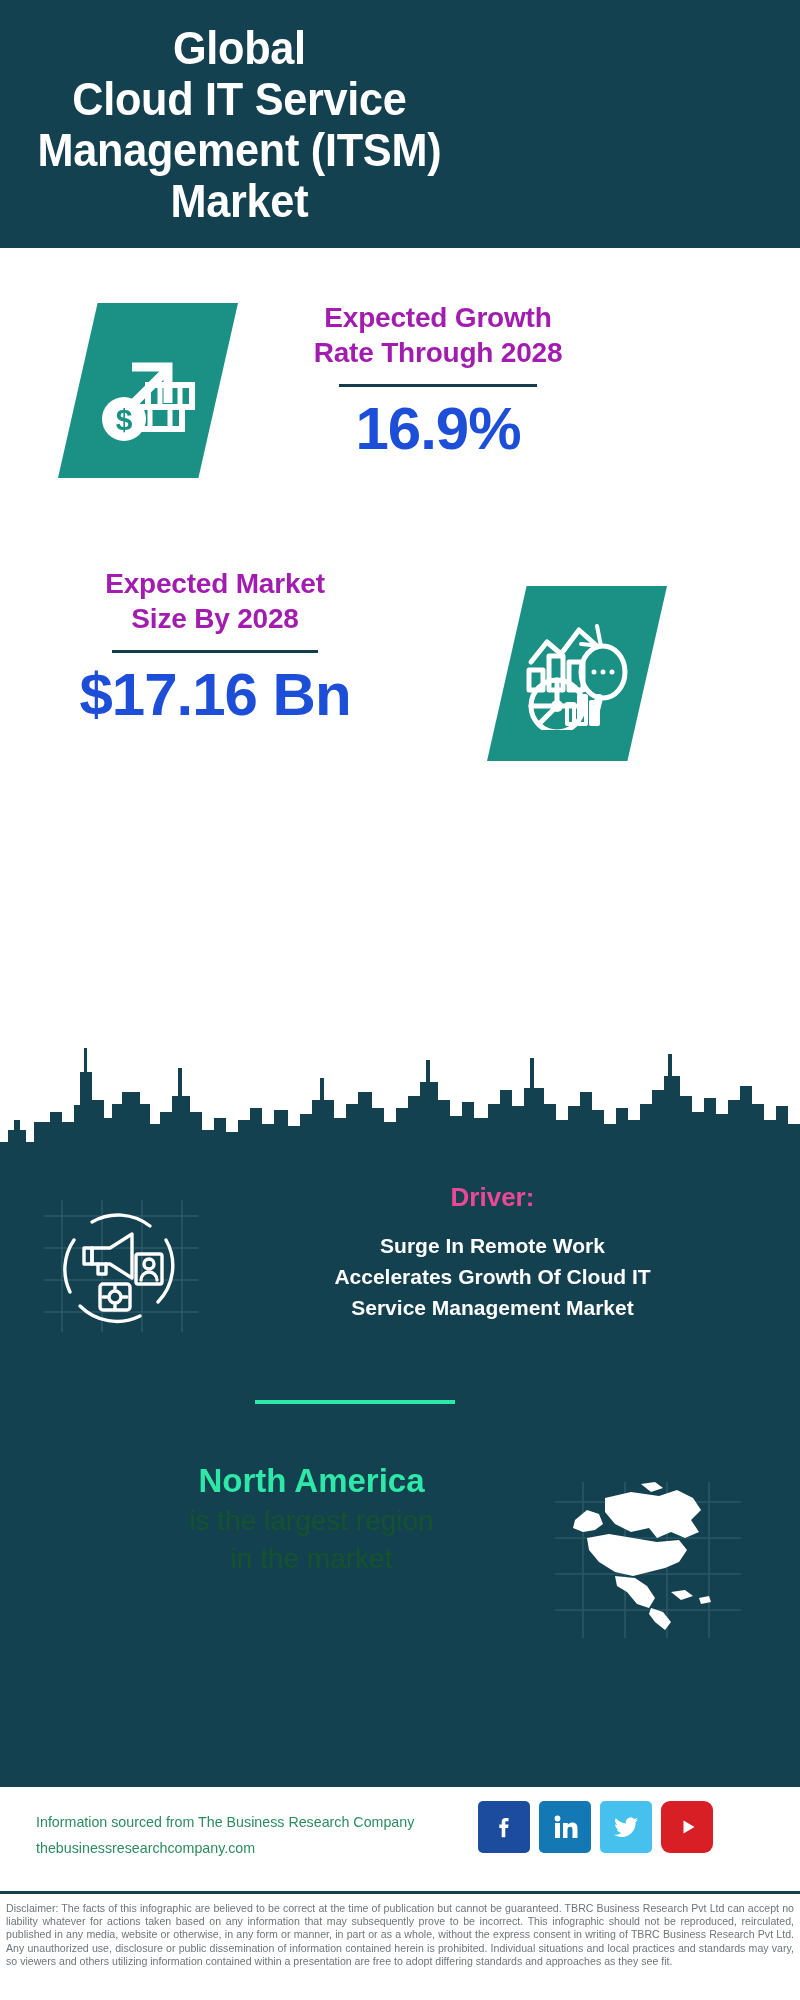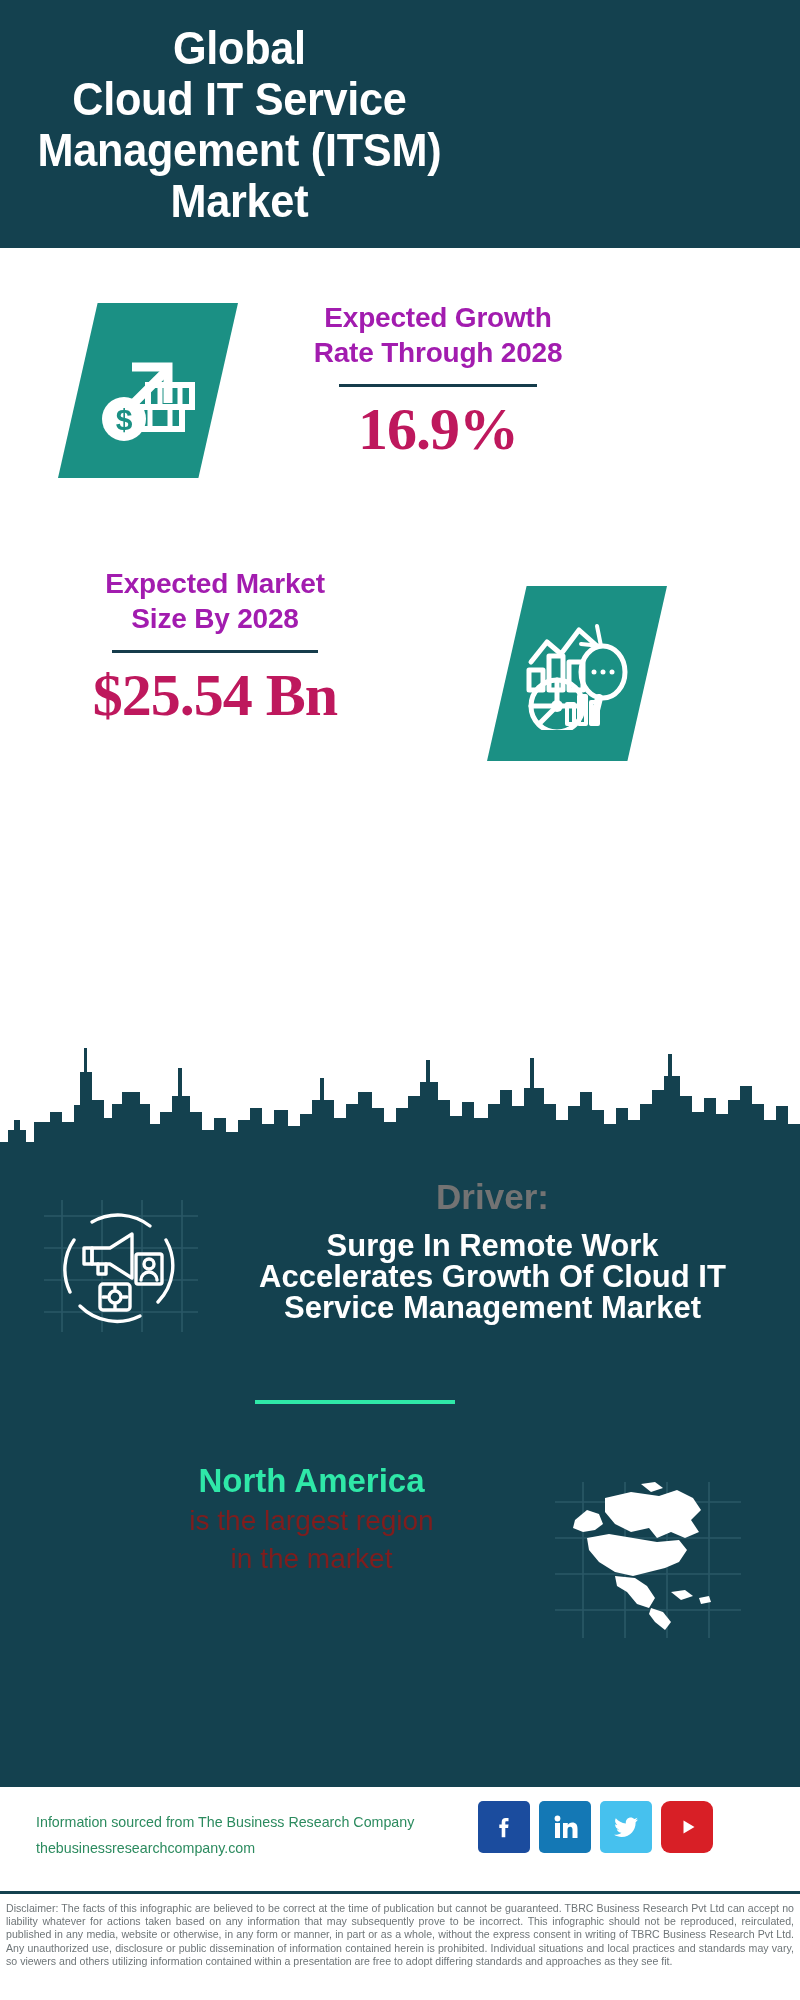--- a/index.html
+++ b/index.html
@@ -61,26 +61,25 @@
     color:#a21caf;
     font-weight:bold;
     font-size:28px;
     line-height:35px;
     letter-spacing:-0.2px;
   }
   .stat .rule {
     height:3px; background:#153C4B; margin:14px auto 10px auto;
   }
   .stat .value {
-    color:#be185d;
+    color:#1d4ed8;
     font-weight:bold;
     font-size:60px;
     line-height:64px;
     letter-spacing:-1px;
-    font-family:Liberation Serif, serif;
   }
   .stat.s1 { left:268px; top:300px; width:340px; }
   .stat.s1 .rule { width:198px; }
   .stat.s2 { left:36px; top:566px; width:358px; }
   .stat.s2 .rule { width:206px; }
 
   
   .skyline {
     position:absolute; left:0; top:1000px; width:800px; height:165px;
   }
@@ -92,49 +91,49 @@
     background:#14414F;
   }
 
   .grid-icon { position:absolute; }
   .grid-icon svg { display:block; }
 
   .driver-block {
     position:absolute; left:255px; top:1178px; width:475px; text-align:center;
   }
   .driver-title {
-    color:#737373;
-    font-weight:bold;
-    font-size:35px;
+    color:#ec4899;
+    font-weight:bold;
+    font-size:26px;
     line-height:38px;
     margin-bottom:14px;
   }
   .driver-text {
     color:#ffffff;
     font-weight:bold;
-    font-size:31px;
+    font-size:21px;
     line-height:31px;
   }
 
   .mid-rule {
     position:absolute; left:255px; top:1400px; width:200px; height:4px;
     background:#2FE8A8;
   }
 
   .region-block {
     position:absolute; left:64px; top:1460px; width:495px; text-align:center;
   }
   .region-name {
     color:#2FE8A8;
     font-weight:bold;
     font-size:33px;
     line-height:42px;
   }
   .region-desc {
-    color:#7f1d1d;
+    color:#14532d;
     font-weight:normal;
     font-size:28px;
     line-height:38px;
   }
 
   
   .footer {
     position:absolute; left:0; top:1787px; width:800px; height:107px;
     background:#ffffff;
     border-bottom:3px solid #14414F;
@@ -216,21 +215,21 @@
     <div class="rule"></div>
     <div class="value">16.9%</div>
   </div>
 
   <div class="stat s2">
     <div class="label">
       <div>Expected Market</div>
       <div>Size By 2028</div>
     </div>
     <div class="rule"></div>
-    <div class="value">$25.54 Bn</div>
+    <div class="value">$17.16 Bn</div>
   </div>
 
   <div class="para p2">
     <span>
       <svg width="112" height="112" viewBox="0 0 112 112" fill="none" stroke="#ffffff" stroke-width="5" stroke-linecap="round" stroke-linejoin="round">
 
         <polyline points="10,44 26,24 40,36 58,12 76,28" fill="none"></polyline>
         <polyline points="76,8 80,28 60,26" fill="none" stroke-width="4"></polyline>
 
         <rect x="8" y="52" width="14" height="20" fill="none"></rect>

